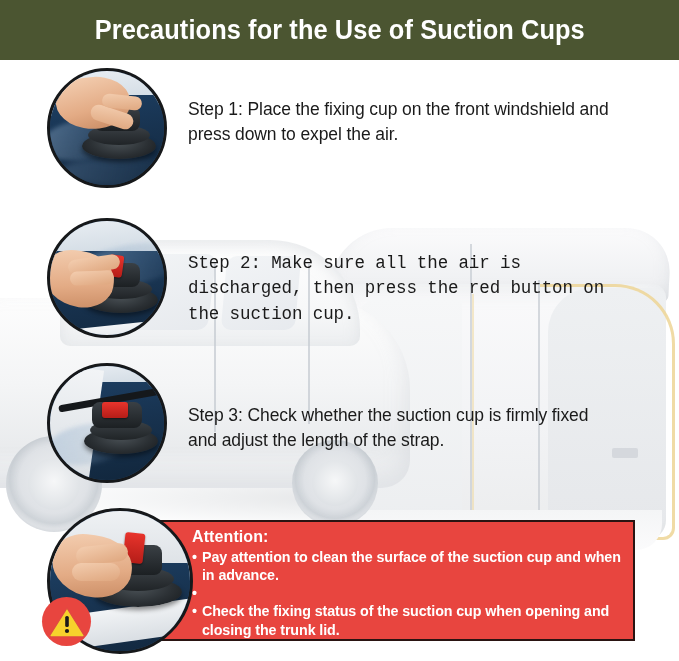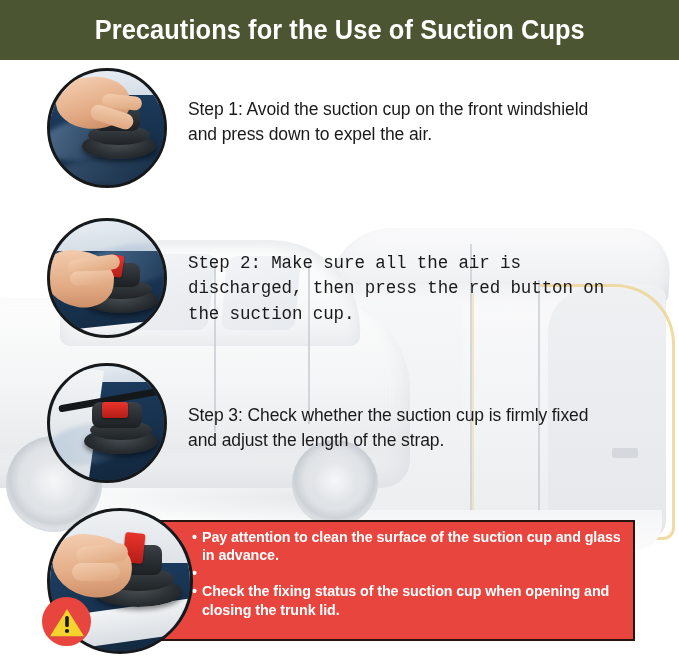--- a/index.html
+++ b/index.html
@@ -344,21 +344,21 @@
       <div class="ph ph-glare"></div>
       <div class="ph ph-glare2"></div>
       <div class="ph ph-cup-base" style="left:32px; top:62px;"></div>
       <div class="ph ph-cup-ring" style="left:38px; top:54px;"></div>
       <div class="ph ph-cup-top" style="left:44px; top:36px;"></div>
       <div class="ph ph-btn" style="left:58px; top:30px; width:16px; height:22px; transform:rotate(10deg);"></div>
       <div class="ph ph-hand" style="left:6px; top:6px; width:74px; height:52px; transform:rotate(-6deg);"></div>
       <div class="ph ph-finger" style="left:40px; top:38px; width:44px; height:16px; transform:rotate(18deg);"></div>
       <div class="ph ph-finger" style="left:52px; top:24px; width:40px; height:14px; transform:rotate(6deg);"></div>
     </div>
-    <div class="step-text" style="top:29px;">Step 1: Avoid the suction cup on the front windshield and press down to expel the air.</div>
+    <div class="step-text" style="top:29px;">Step 1: Place the fixing cup on the front windshield and press down to expel the air.</div>
   </div>
 
   <div class="step-row" style="top:218px;">
     <div class="thumb" style="top:0;">
       <div class="ph ph-sky"></div>
       <div class="ph ph-hood" style="top:30px;"></div>
       <div class="ph ph-glare" style="left:24px; top:24px; width:110px;"></div>
       <div class="ph ph-white-panel" style="left:-10px; top:104px; width:150px; height:26px; transform:rotate(-6deg);"></div>
       <div class="ph ph-cup-base" style="left:34px; top:66px;"></div>
       <div class="ph ph-cup-ring" style="left:40px; top:58px;"></div>
@@ -381,23 +381,24 @@
       <div class="ph ph-cup-base" style="left:34px; top:62px;"></div>
       <div class="ph ph-cup-ring" style="left:40px; top:54px;"></div>
       <div class="ph ph-cup-top" style="left:42px; top:36px; width:50px; height:26px;"></div>
       <div class="ph ph-btn" style="left:52px; top:36px; width:26px; height:16px;"></div>
     </div>
     <div class="step-text" style="top:40px;">Step 3: Check whether the suction cup is firmly fixed and adjust the length of the strap.</div>
   </div>
 
   <div id="attention-box">
     <div id="attention-inner">
+      <div id="attention-title">Attention:</div>
       <div class="attn-item">
         <span class="attn-bullet">•</span>
-        <span>Pay attention to clean the surface of the suction cup and glass in advance.</span>
+        <span>Pay attention to clean the surface of the suction cup and when in advance.</span>
       </div>
       <div class="attn-item">
         <span class="attn-bullet">•</span>
       </div>
       <div class="attn-item">
         <span class="attn-bullet">•</span>
         <span>Check the fixing status of the suction cup when opening and closing the trunk lid.</span>
       </div>
     </div>
   </div>

